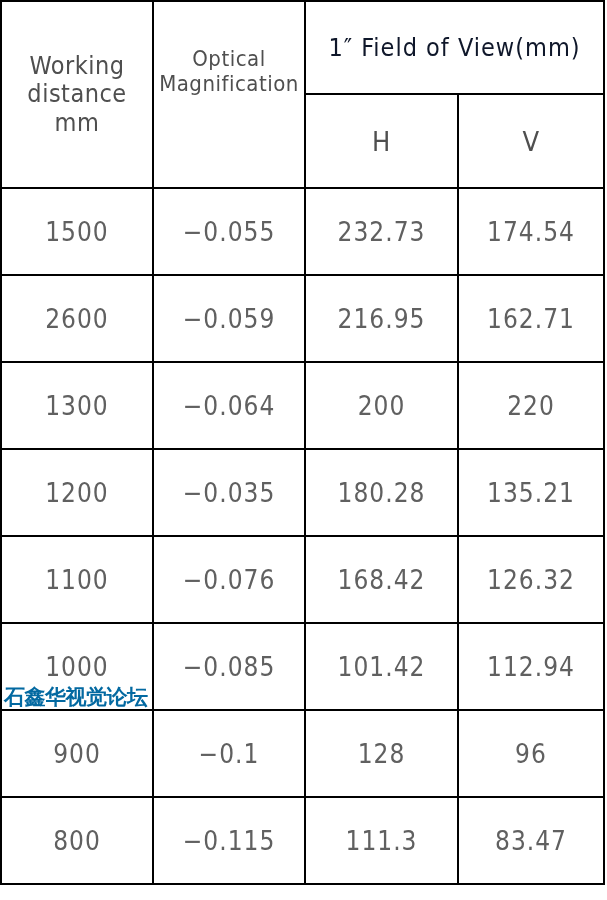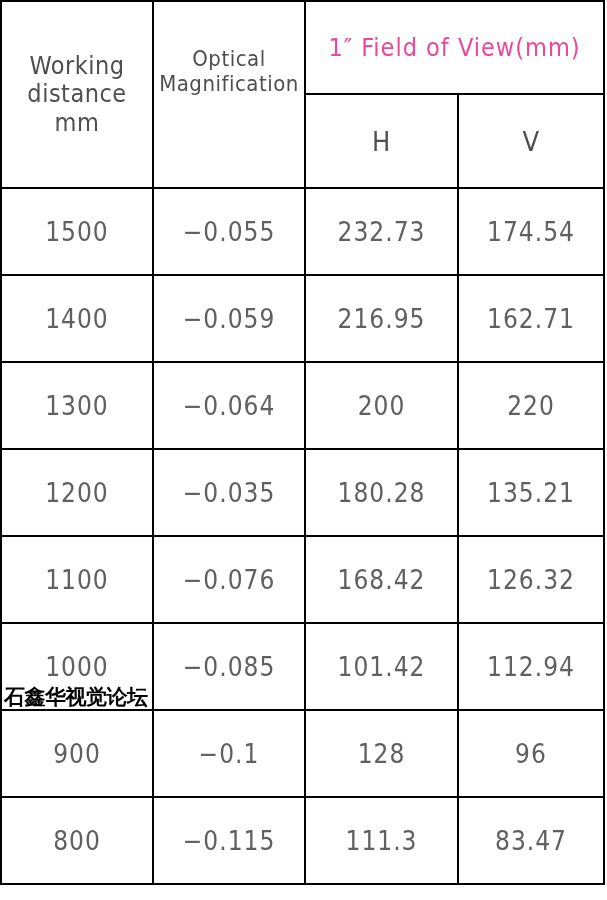--- a/index.html
+++ b/index.html
@@ -60,21 +60,21 @@
     color: #4f4f4f;
   }
   .hdr-om {
     font-size: 22px;
     line-height: 1.12;
     color: #4f4f4f;
     text-align: center;
   }
   .hdr-fov {
     font-size: 25px;
-    color: #ec4899;
+    color: #0f172a;
     letter-spacing: 1px;
   }
   .hdr-unit {
     font-size: 25px;
     color: #4f4f4f;
   }
   .hdr-hv {
     font-size: 27px;
     color: #4f4f4f;
   }
@@ -89,21 +89,21 @@
     position: absolute;
     left: 4px;
     bottom: 4px;
     width: 146px;
     pointer-events: none;
     line-height: 1.0;
     user-select: none;
   }
   .watermark .wm-cn {
     display: block;
-    color: #000000;
+    color: #0369a1;
     font-weight: bold;
     font-size: 21px;
     letter-spacing: -0.5px;
     white-space: nowrap;
     font-family: "DejaVu Sans", sans-serif;
   }
   .watermark .wm-url {
     display: block;
     color: #1414e6;
     font-weight: bold;
@@ -154,21 +154,21 @@
     </tbody>
 
     <tbody id="table-body">
         <tr class="data-row">
           <td><span class="cell-val">1500</span></td>
           <td><span class="cell-val">−0.055</span></td>
           <td><span class="cell-val">232.73</span></td>
           <td><span class="cell-val">174.54</span></td>
         </tr>
         <tr class="data-row">
-          <td><span class="cell-val">1400</span></td>
+          <td><span class="cell-val">2600</span></td>
           <td><span class="cell-val">−0.059</span></td>
           <td><span class="cell-val">216.95</span></td>
           <td><span class="cell-val">162.71</span></td>
         </tr>
         <tr class="data-row">
           <td><span class="cell-val">1300</span></td>
           <td><span class="cell-val">−0.064</span></td>
           <td><span class="cell-val">200</span></td>
           <td><span class="cell-val">220</span></td>
         </tr>

